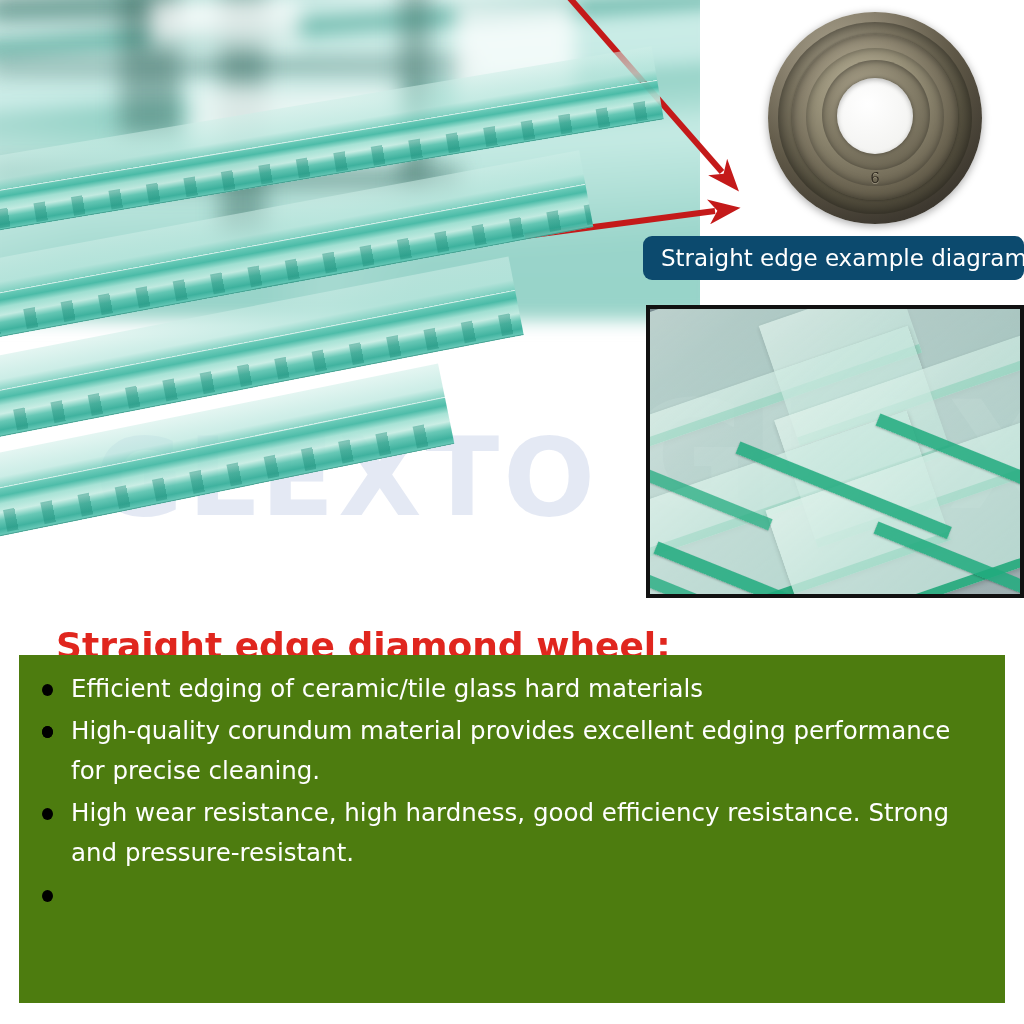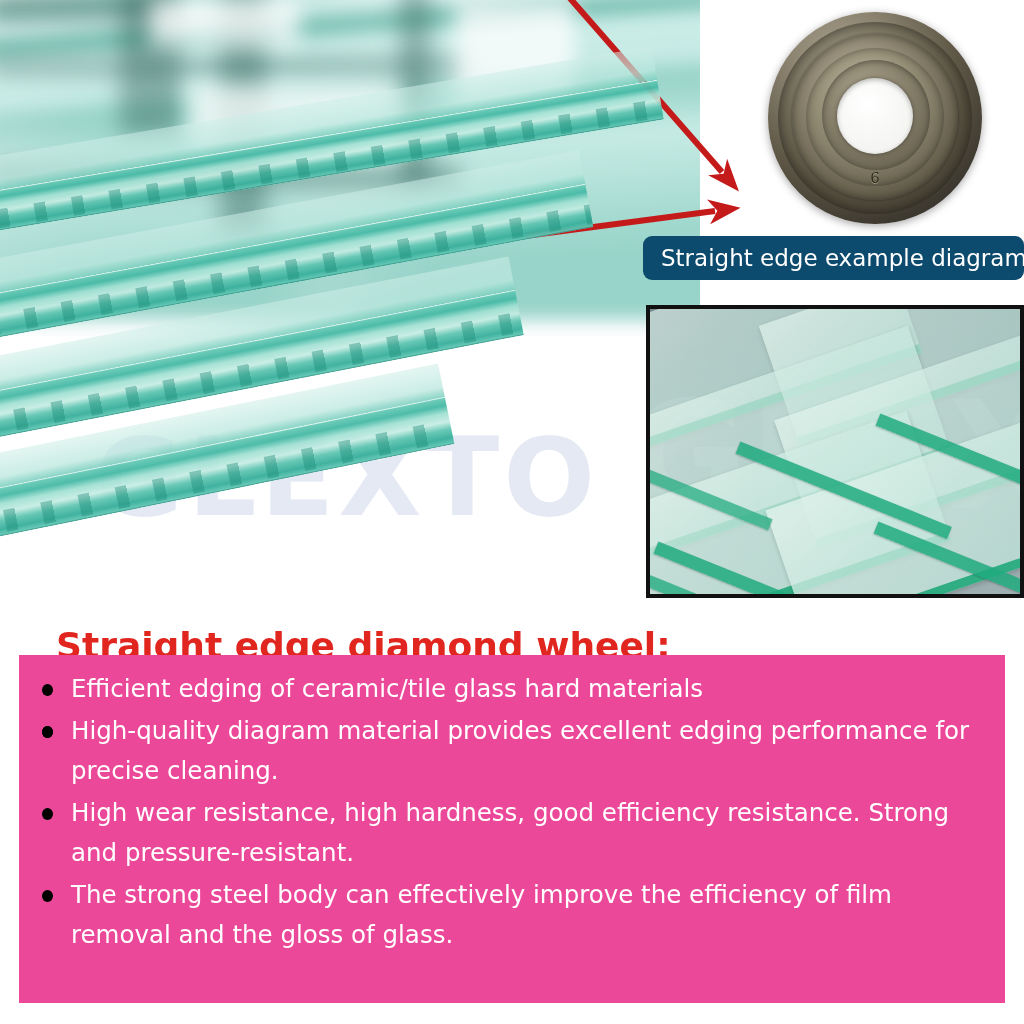--- a/index.html
+++ b/index.html
@@ -224,21 +224,21 @@
     font-family: "DejaVu Sans", "Liberation Sans", sans-serif;
     white-space: nowrap;
     margin-left: 37px;
   }
 
   
   #features-panel {
     position: absolute;
     left: 19px; top: 655px;
     width: 986px; height: 348px;
-    background: #ec4899;
+    background: #4d7c0f;
     box-sizing: border-box;
     padding: 14px 20px 16px 20px;
   }
   #features-list {
     list-style: none;
     margin: 0;
     padding: 0;
   }
   #features-list li {
     position: relative;
@@ -359,26 +359,25 @@
     <ul id="features-list">
       <li>
         <span class="bullet-dot"></span>
         <span>Efficient edging of ceramic/tile glass hard materials</span>
       </li>
       <li>
         <span class="bullet-dot"></span>
       </li>
       <li>
         <span class="bullet-dot"></span>
-        <span>High-quality diagram material provides excellent edging performance for precise cleaning.</span>
+        <span>High-quality corundum material provides excellent edging performance for precise cleaning.</span>
       </li>
       <li>
         <span class="bullet-dot"></span>
         <span>High wear resistance, high hardness, good efficiency resistance. Strong and pressure-resistant.</span>
       </li>
       <li>
         <span class="bullet-dot"></span>
-        <span>The strong steel body can effectively improve the efficiency of film removal and the gloss of glass.</span>
       </li>
     </ul>
   </div>
 
 </div>
 
 </body></html>

